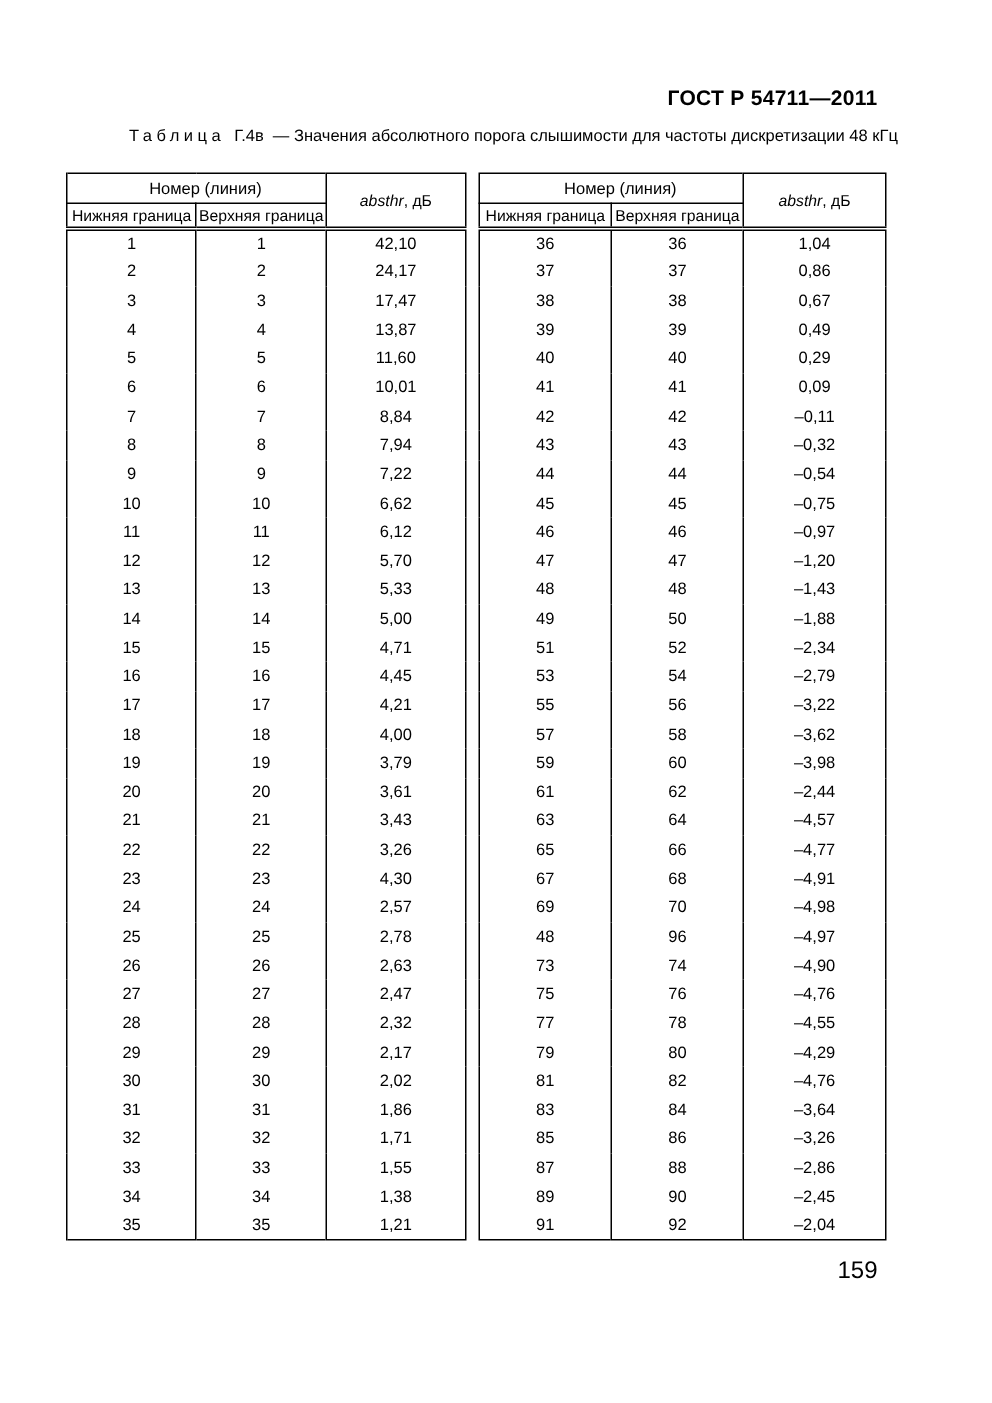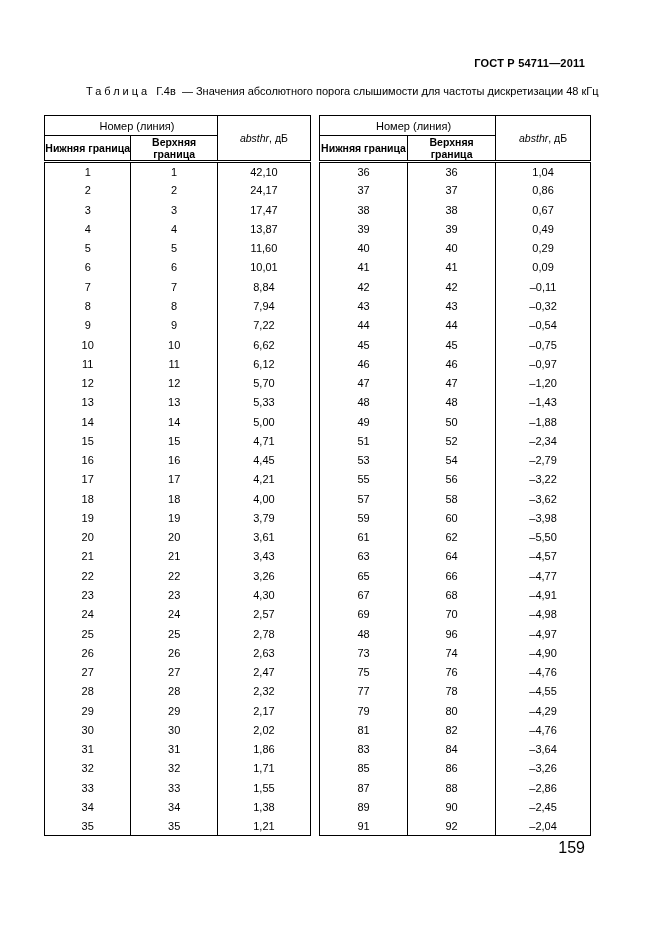--- a/index.html
+++ b/index.html
@@ -8,21 +8,21 @@
     background: #ffffff;
     font-family: "Liberation Sans", sans-serif;
     color: #000;
     position: relative;
     overflow: hidden;
   }
   .doc-number {
     position: absolute;
     top: 57px;
     right: 76px;
-    font-size: 11px;
+    font-size: 14px;
     font-weight: bold;
     letter-spacing: 0.2px;
   }
   .caption {
     position: absolute;
     top: 85px;
     left: 46px;
     font-size: 11px;
     white-space: nowrap;
   }
@@ -59,21 +59,20 @@
     padding-left: 12px;
   }
   .gost-table th.value-head {
     font-size: 10.5px;
     border-bottom: 3px double #000;
   }
   .gost-table tr.sub th {
     height: 17px;
     font-size: 10.5px;
     border-bottom: 3px double #000;
-    font-weight: bold;
   }
   .gost-table .italic { font-style: italic; }
   .gost-table tbody td {
     height: 19.28px;
     border-left: 1px solid #000;
     border-right: 1px solid #000;
     font-size: 11px;
   }
   .page-number {
     position: absolute;
@@ -400,21 +399,21 @@
             <td>–3,62</td>
           </tr>
           <tr>
             <td>59</td>
             <td>60</td>
             <td>–3,98</td>
           </tr>
           <tr>
             <td>61</td>
             <td>62</td>
-            <td>–5,50</td>
+            <td>–2,44</td>
           </tr>
           <tr>
             <td>63</td>
             <td>64</td>
             <td>–4,57</td>
           </tr>
           <tr>
             <td>65</td>
             <td>66</td>
             <td>–4,77</td>

